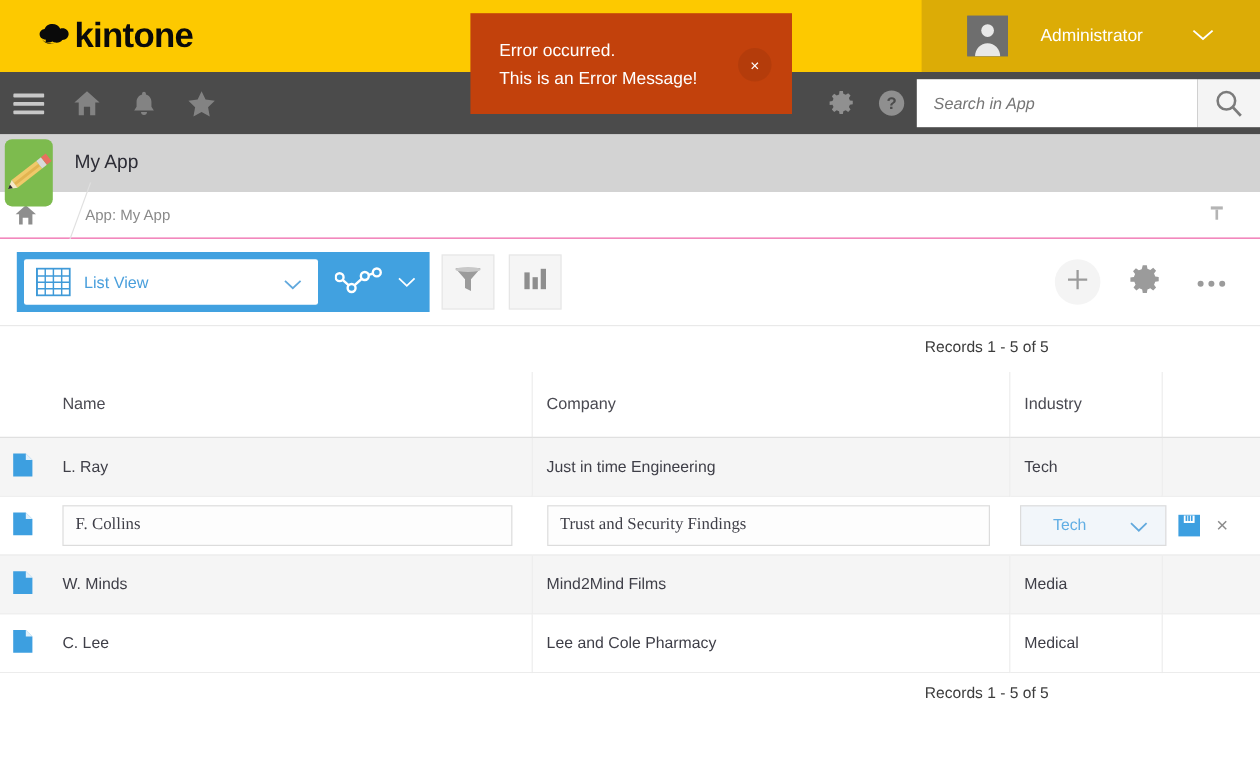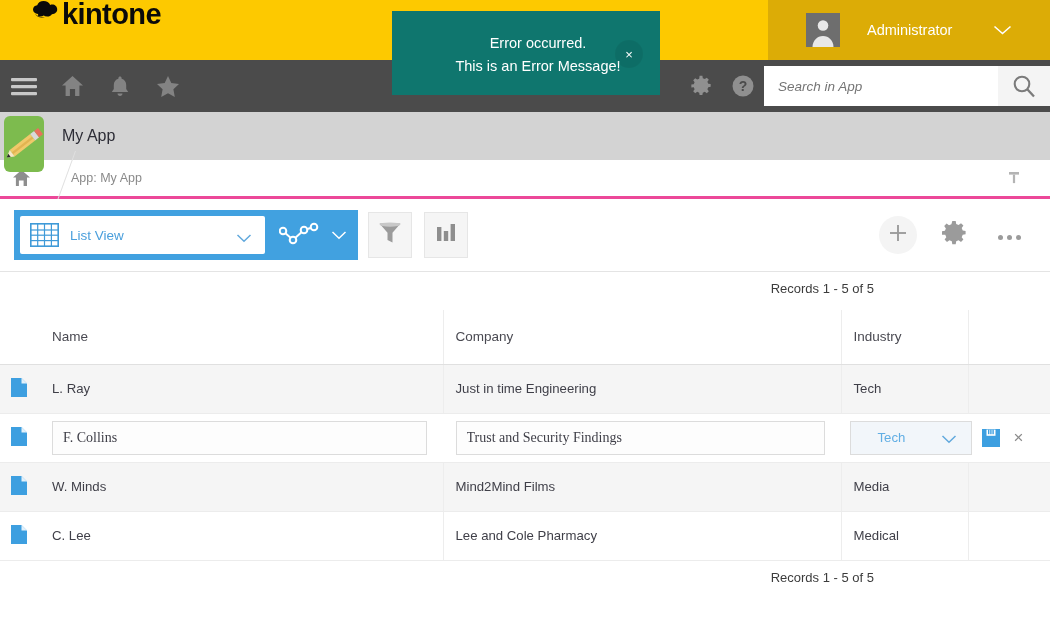--- a/index.html
+++ b/index.html
@@ -13,21 +13,21 @@
 
   
   .top-header {
     position: relative;
     height: 60px;
     background: #fdc900;
     display: flex;
     align-items: center;
   }
   .logo-wrap {
-    display: flex; align-items: flex-start;
+    display: flex; align-items: center;
     margin-left: 31px;
     height: 61px;
   }
   .logo-blob {
     position: relative;
     width: 30px; height: 22px;
     margin-right: 1px;
   }
   .logo-blob svg { display: block; }
   .logo-text {
@@ -112,24 +112,23 @@
     width: 42px; height: 52px;
     display: flex; align-items: center; justify-content: center;
     cursor: pointer;
   }
 
   
   .error-toast {
     position: absolute;
     left: 392px; top: 11px;
     width: 268px; height: 84px;
-    background: #0f766e;
+    background: #c2410c;
     z-index: 50;
     color: #ffffff;
-    text-align: center;
   }
   .error-lines {
     padding: 21px 0 0 24px;
     font-size: 14.5px;
     line-height: 23px;
   }
   .error-close {
     position: absolute;
     right: 17px; top: 29px;
     width: 28px; height: 28px;
@@ -163,21 +162,21 @@
     margin-left: 62px;
     font-size: 16px;
     color: #2d2d36;
   }
 
   
   .breadcrumb {
     position: relative;
     height: 39px;
     background: #ffffff;
-    border-bottom: 3px solid #ec4899;
+    border-bottom: 1px solid #ec4899;
     display: flex;
     align-items: center;
   }
   .bc-home {
     width: 30px;
     margin-left: 6px;
     display: flex; align-items: center; justify-content: center;
     cursor: pointer;
   }
   .bc-sep {

